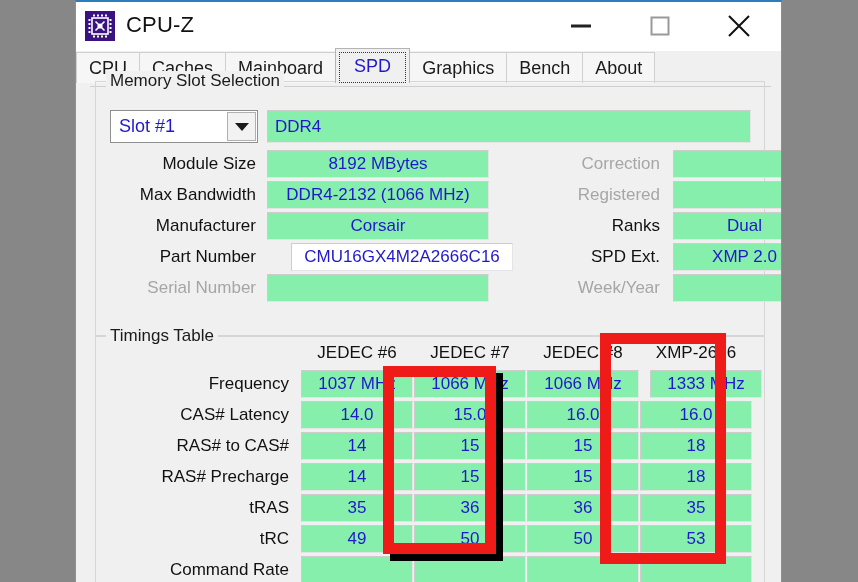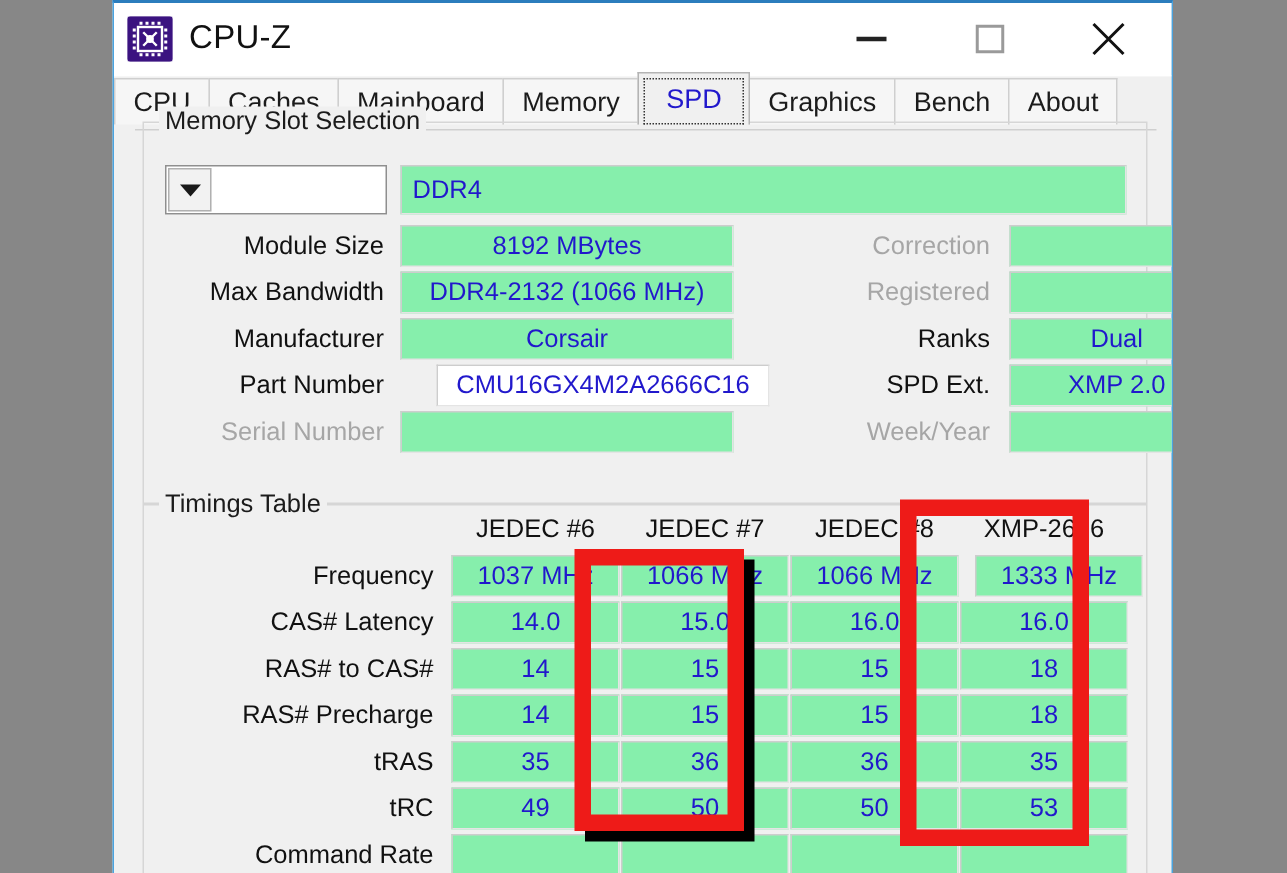--- a/index.html
+++ b/index.html
@@ -279,23 +279,20 @@
       <div class="tabrow" id="tabrow">
           <div class="tab">
             <span>CPU</span>
           </div>
           <div class="tab">
             <span>Caches</span>
           </div>
           <div class="tab">
             <span>Mainboard</span>
           </div>
-          <div class="tab">
-            <span>Memory</span>
-          </div>
           <div class="tab active">
             <span>SPD</span>
             <span class="focusring"></span>
           </div>
           <div class="tab">
             <span>Graphics</span>
           </div>
           <div class="tab">
             <span>Bench</span>
           </div>
@@ -303,20 +300,21 @@
             <span>About</span>
           </div>
         </div>
       <div id="tab-underline"></div>
     </div>
 
     <div class="groupbox" id="gb-slot">
       <div class="group-legend">Memory Slot Selection</div>
 
       <div id="slot-combo">
+        <span id="slot-combo-text">Slot #1</span>
         <span id="slot-combo-arrow">
           <span class="tri"></span>
         </span>
       </div>
 
       <div class="field left" id="module-type-field" style="left:171px; top:28px; width:484px; height:33px;">DDR4</div>
 
       <div id="slot-left-rows">
           <div class="lbl" style="left: 0px; top: 72px; width: 160px;">Module Size</div>
           <div class="field" style="left: 171px; top: 68px; width: 222px; height: 28px;">8192 MBytes</div>

